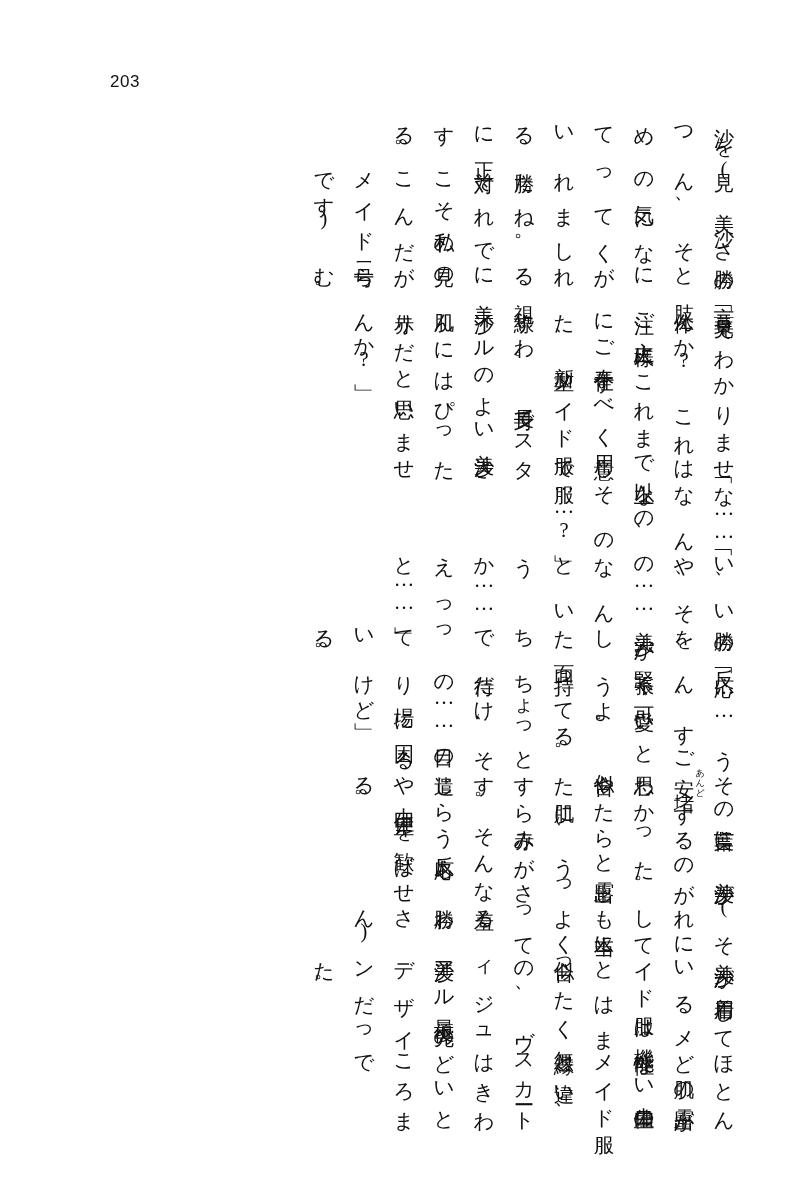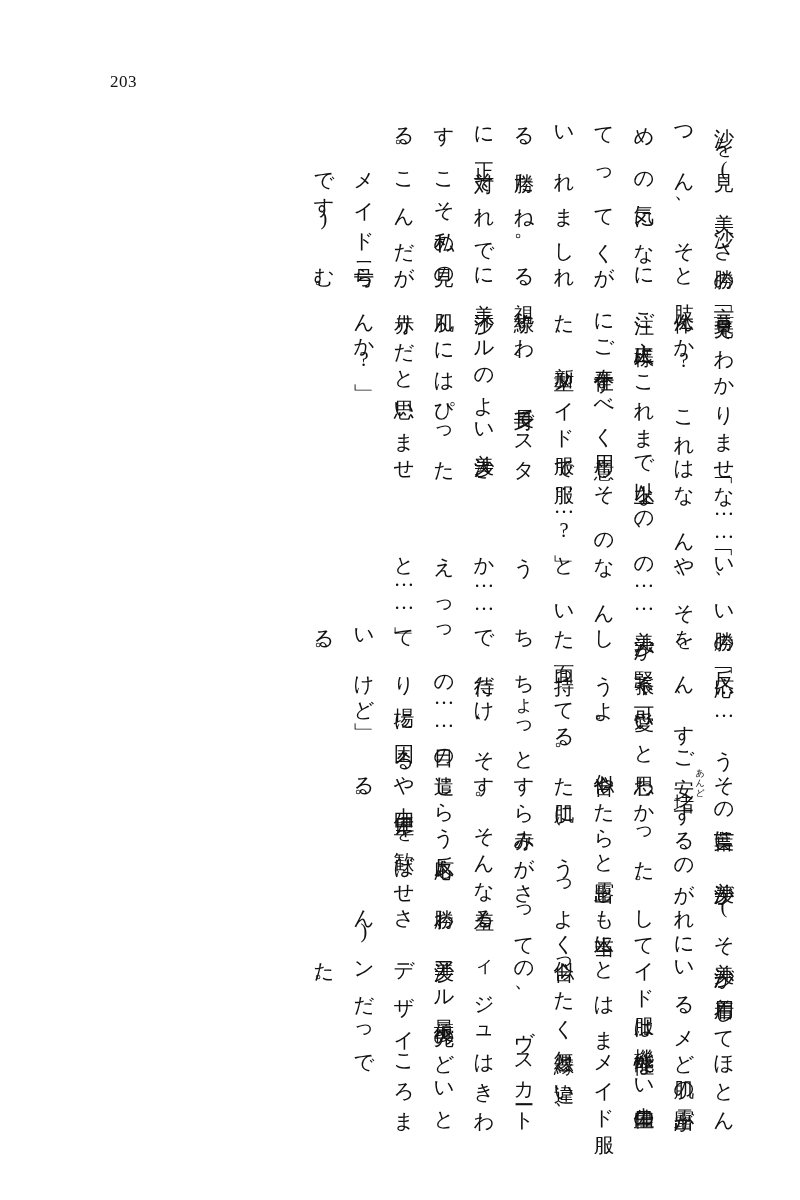--- a/index.html
+++ b/index.html
@@ -14,21 +14,21 @@
     background: #ffffff;
     overflow: hidden;
     font-family: "Liberation Serif", "DejaVu Serif", serif;
     color: #111111;
   }
   .page-number {
     position: absolute;
     top: 72px;
     left: 110px;
     font-size: 17px;
-    font-family: Liberation Serif, serif;
+    font-family: Liberation Sans, sans-serif;
     color: #111111;
     letter-spacing: 0.5px;
   }
   .text-body {
     position: absolute;
     top: 112px;
     right: 56px;
     height: 1010px;
     width: 620px;
     display: flex;

